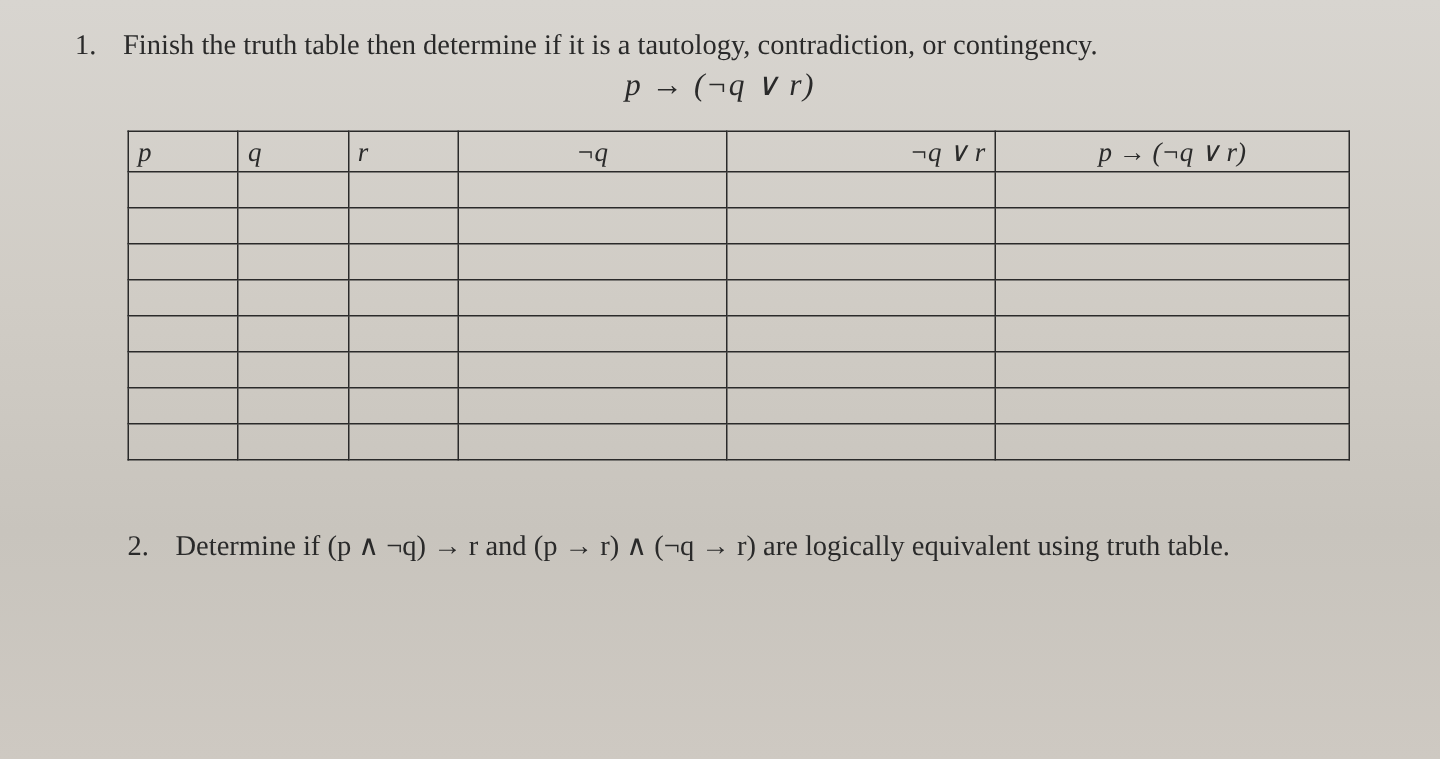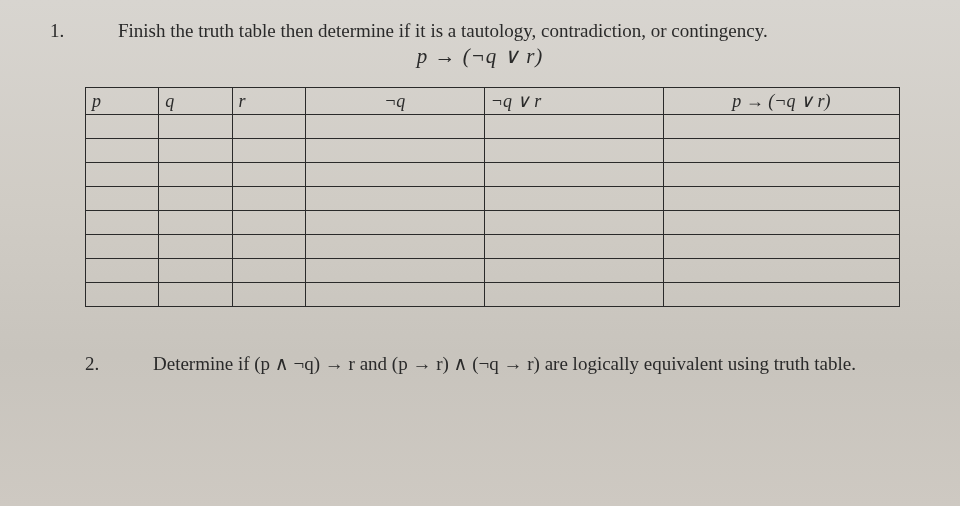--- a/index.html
+++ b/index.html
@@ -23,21 +23,20 @@
     .question-line {
       display: flex;
       align-items: baseline;
       gap: 12px;
     }
     .question-num {
       min-width: 20px;
     }
     .question-text {
       flex: 1;
-      margin-left: 36px;
     }
     .formula {
       text-align: center;
       font-style: italic;
       font-size: 21px;
       margin-top: 2px;
       margin-bottom: 18px;
       letter-spacing: 1px;
     }
     .table-wrap {
@@ -59,21 +58,21 @@
       font-style: italic;
       font-size: 18px;
     }
     th {
       vertical-align: middle;
     }
     .col-p { width: 9%; }
     .col-q { width: 9%; }
     .col-r { width: 9%; }
     .col-notq { width: 22%; text-align: center; }
-    .col-notqvr { width: 22%; text-align: left; }
+    .col-notqvr { width: 22%; text-align: right; }
     .col-impl { width: 29%; text-align: center; }
     .question2 {
       padding-left: 35px;
     }
   </style>
 </head>
 <body>
 
 <div class="question">
   <div class="question-line">

